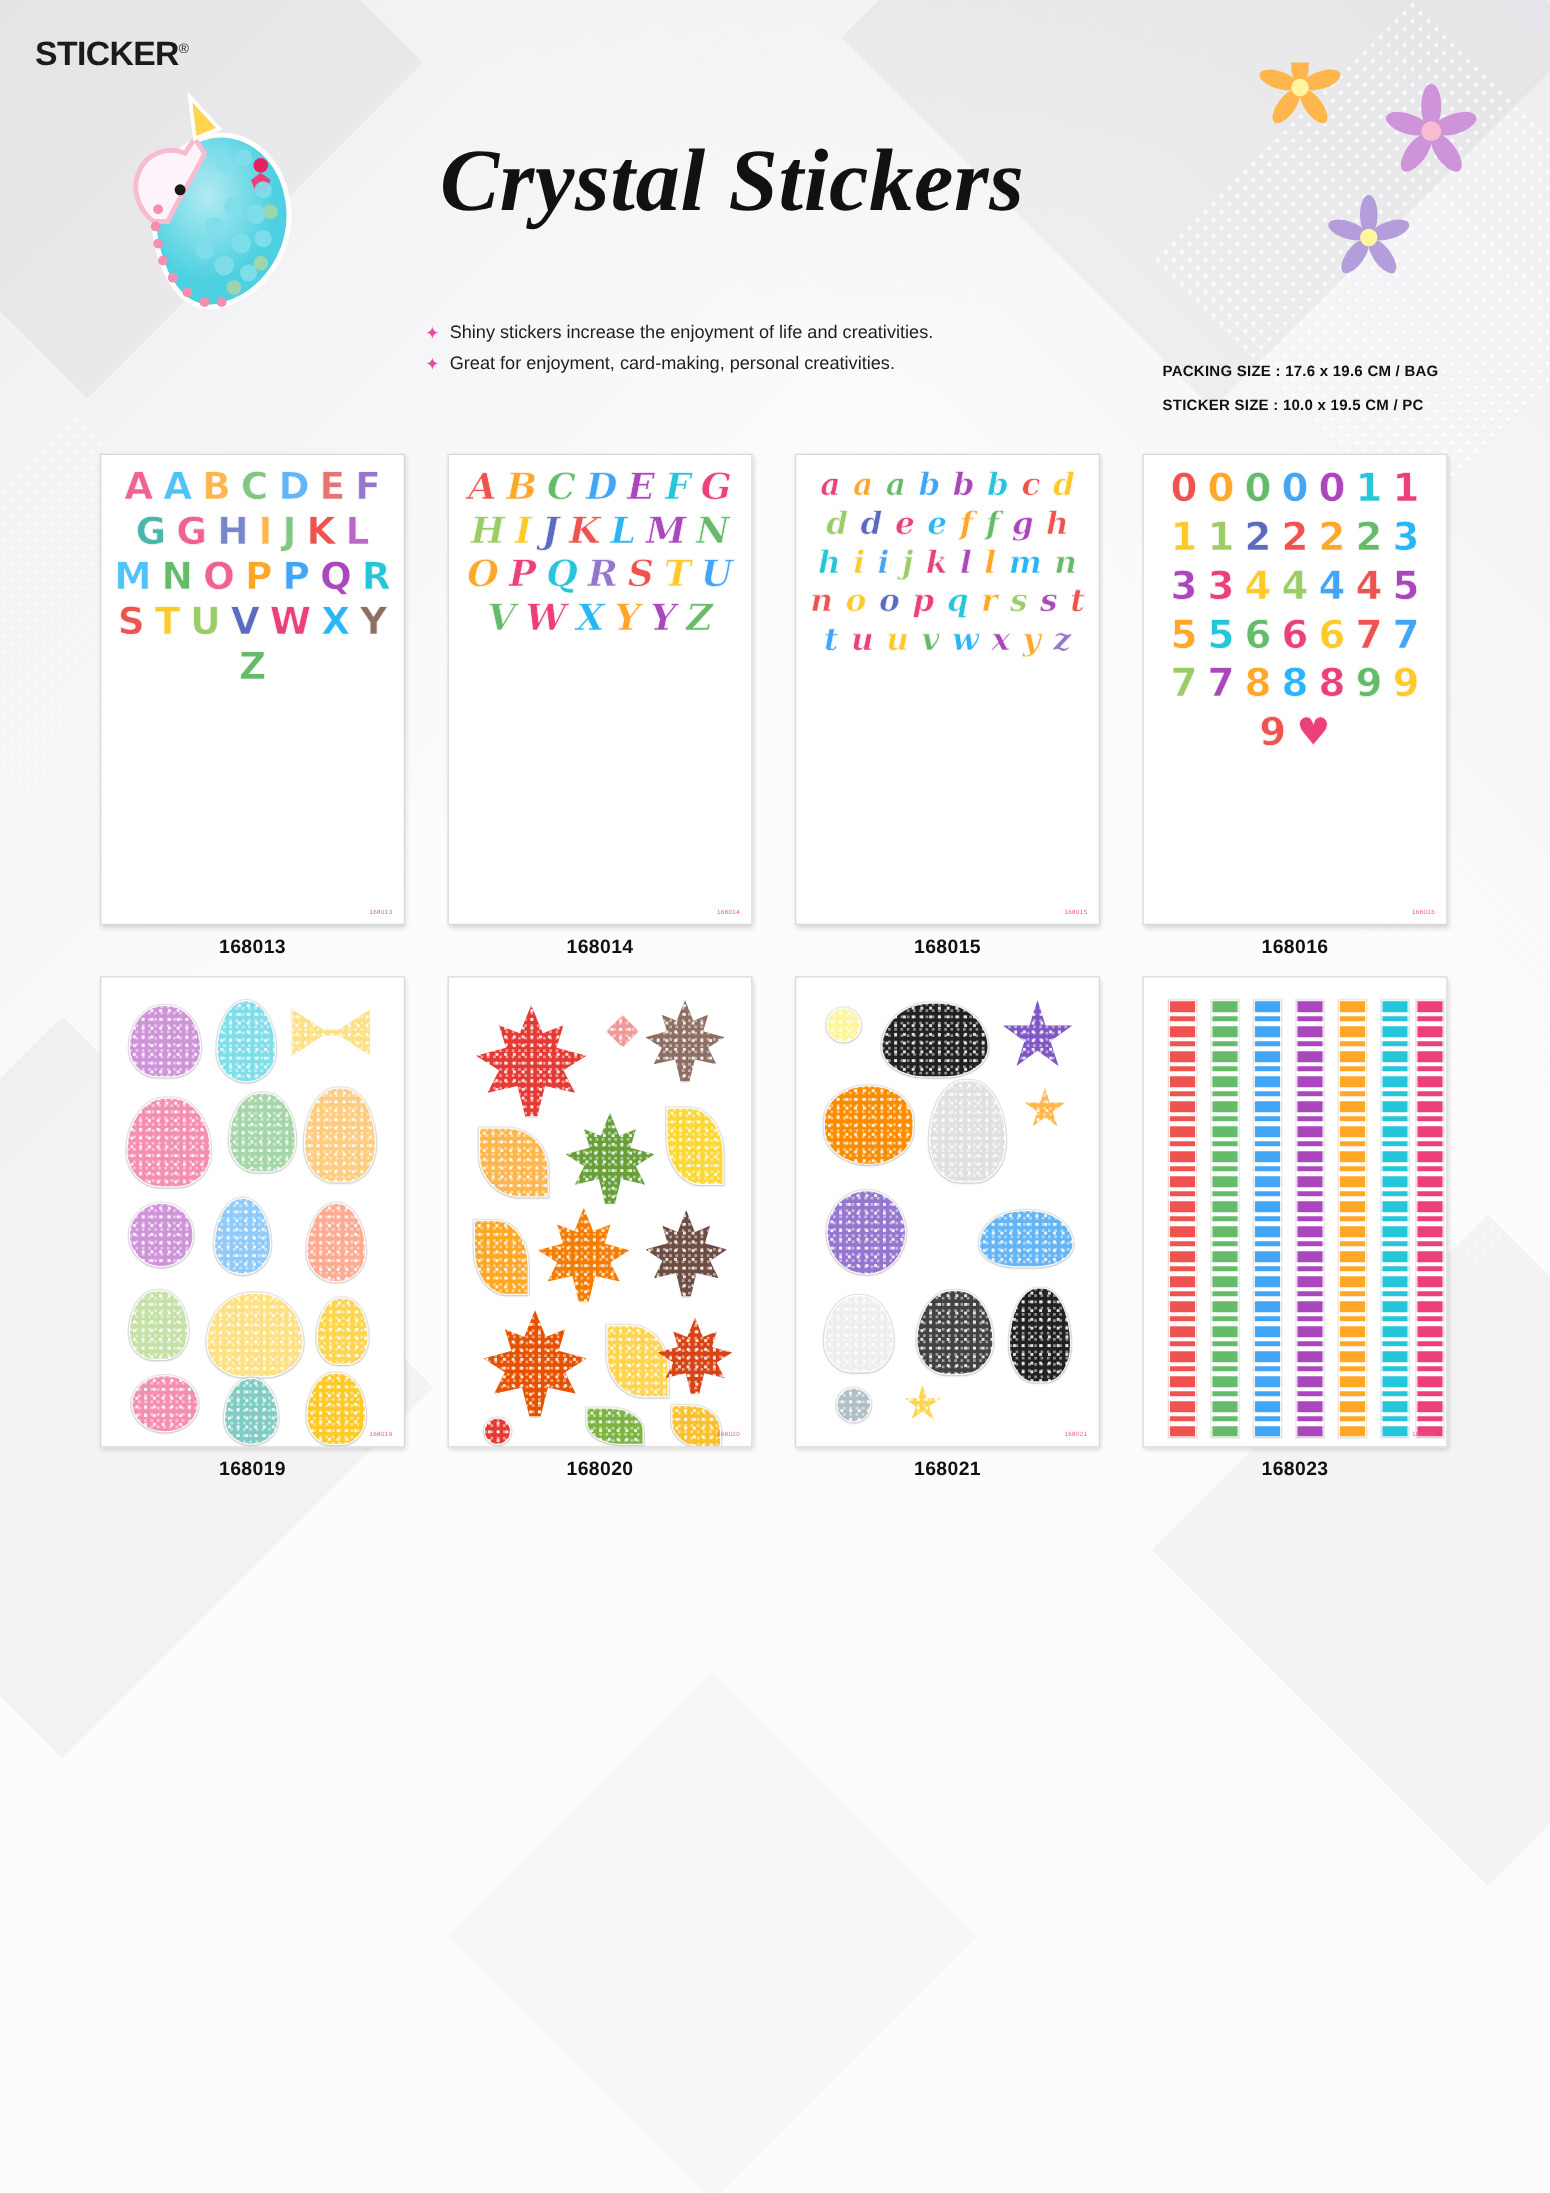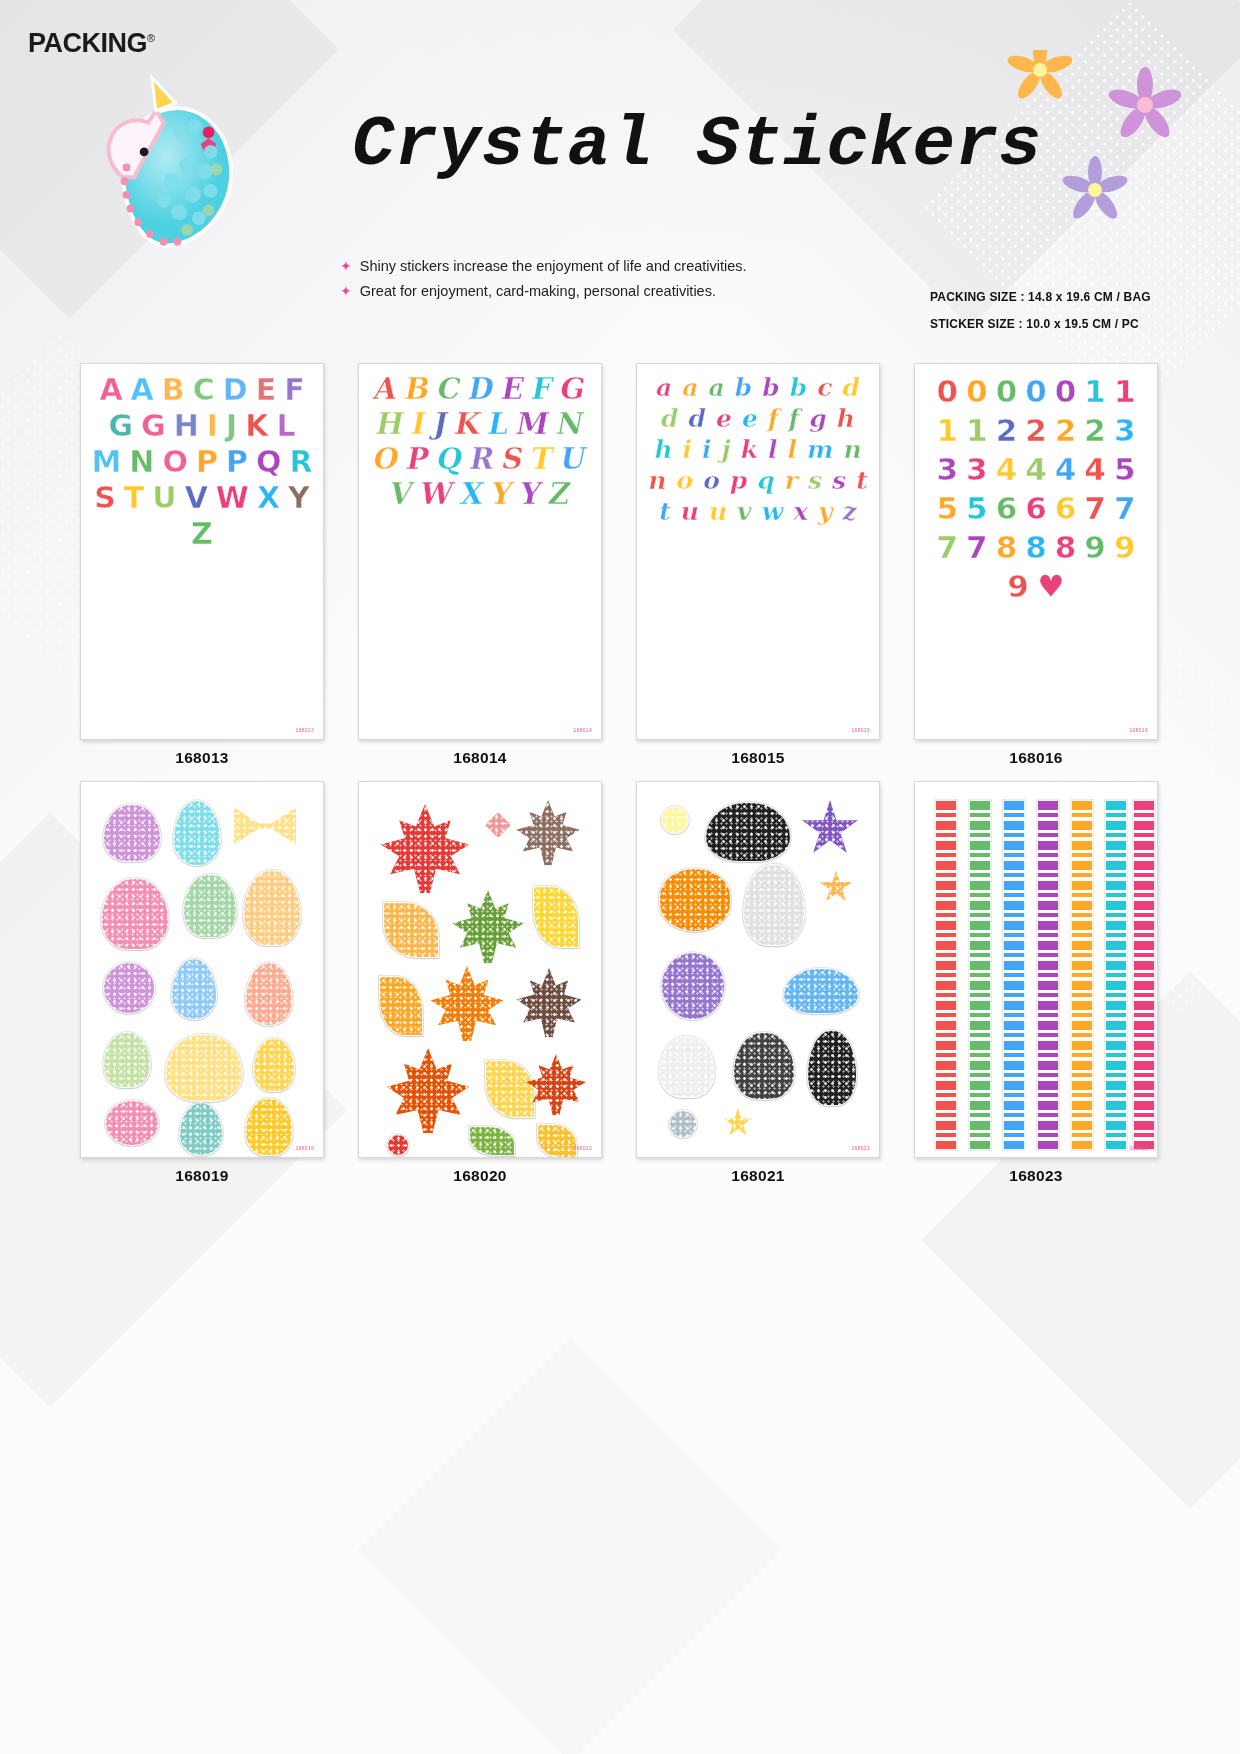--- a/index.html
+++ b/index.html
@@ -52,21 +52,21 @@
 
   .unicorn {
     position: absolute;
     left: 62px; top: 58px;
     width: 215px; height: 215px;
   }
 
   .title {
     position: absolute;
     left: 352px; top: 105px;
-    font-family: Liberation Mono, monospace;
+    font-family: Liberation Serif, serif;
     font-style: italic;
     font-weight: bold;
     font-size: 71px;
     color: #111;
     letter-spacing: 0.5px;
   }
 
   .bullets {
     position: absolute;
     left: 340px; top: 257px;
@@ -210,21 +210,21 @@
   <div class="bg-dots" style="left:-60px;top:380px;width:240px;height:240px;opacity:.5;"></div>
   <div class="bg-diamond" style="left:-160px;top:900px;width:420px;height:420px;"></div>
   <div class="bg-diamond" style="left:1000px;top:1050px;width:380px;height:380px;"></div>
   <div class="bg-dots" style="left:1050px;top:700px;width:260px;height:260px;opacity:.5;"></div>
   <div class="bg-diamond" style="left:420px;top:1400px;width:300px;height:300px;opacity:.5;"></div>
 </div>
 
 <div class="page">
 
   <div class="logo">
-    <span>PACKING</span><sup>®</sup>
+    <span>STICKER</span><sup>®</sup>
   </div>
 
   <div class="unicorn">
     <svg viewBox="0 0 220 220" width="215" height="215">
       <defs>
         <radialGradient id="ug1" cx="40%" cy="35%">
           <stop offset="0%" stop-color="#b2ebf2"></stop>
             <stop offset="100%" stop-color="#4dd0e1"></stop>
         </radialGradient>
       </defs>
@@ -307,21 +307,21 @@
       <span class="star">✦</span>
       <span class="txt">Shiny stickers increase the enjoyment of life and creativities.</span>
     </div>
     <div class="bullet">
       <span class="star">✦</span>
       <span class="txt">Great for enjoyment, card-making, personal creativities.</span>
     </div>
   </div>
 
   <div class="specs">
-    <div>PACKING SIZE : 14.8 x 19.6 CM / BAG</div>
+    <div>PACKING SIZE : 17.6 x 19.6 CM / BAG</div>
     <div>STICKER SIZE : 10.0 x 19.5 CM / PC</div>
   </div>
 
   <div class="grid" id="product-grid">
       <div class="cell">
         <div class="sheet">
           <div class="sheet-inner">
             <div class="rowwrap letters-upper">
               <span class="glyph gsp" style="color: rgb(240, 98, 146);">A</span>
               <span class="glyph gsp" style="color: rgb(79, 195, 247);">A</span>

